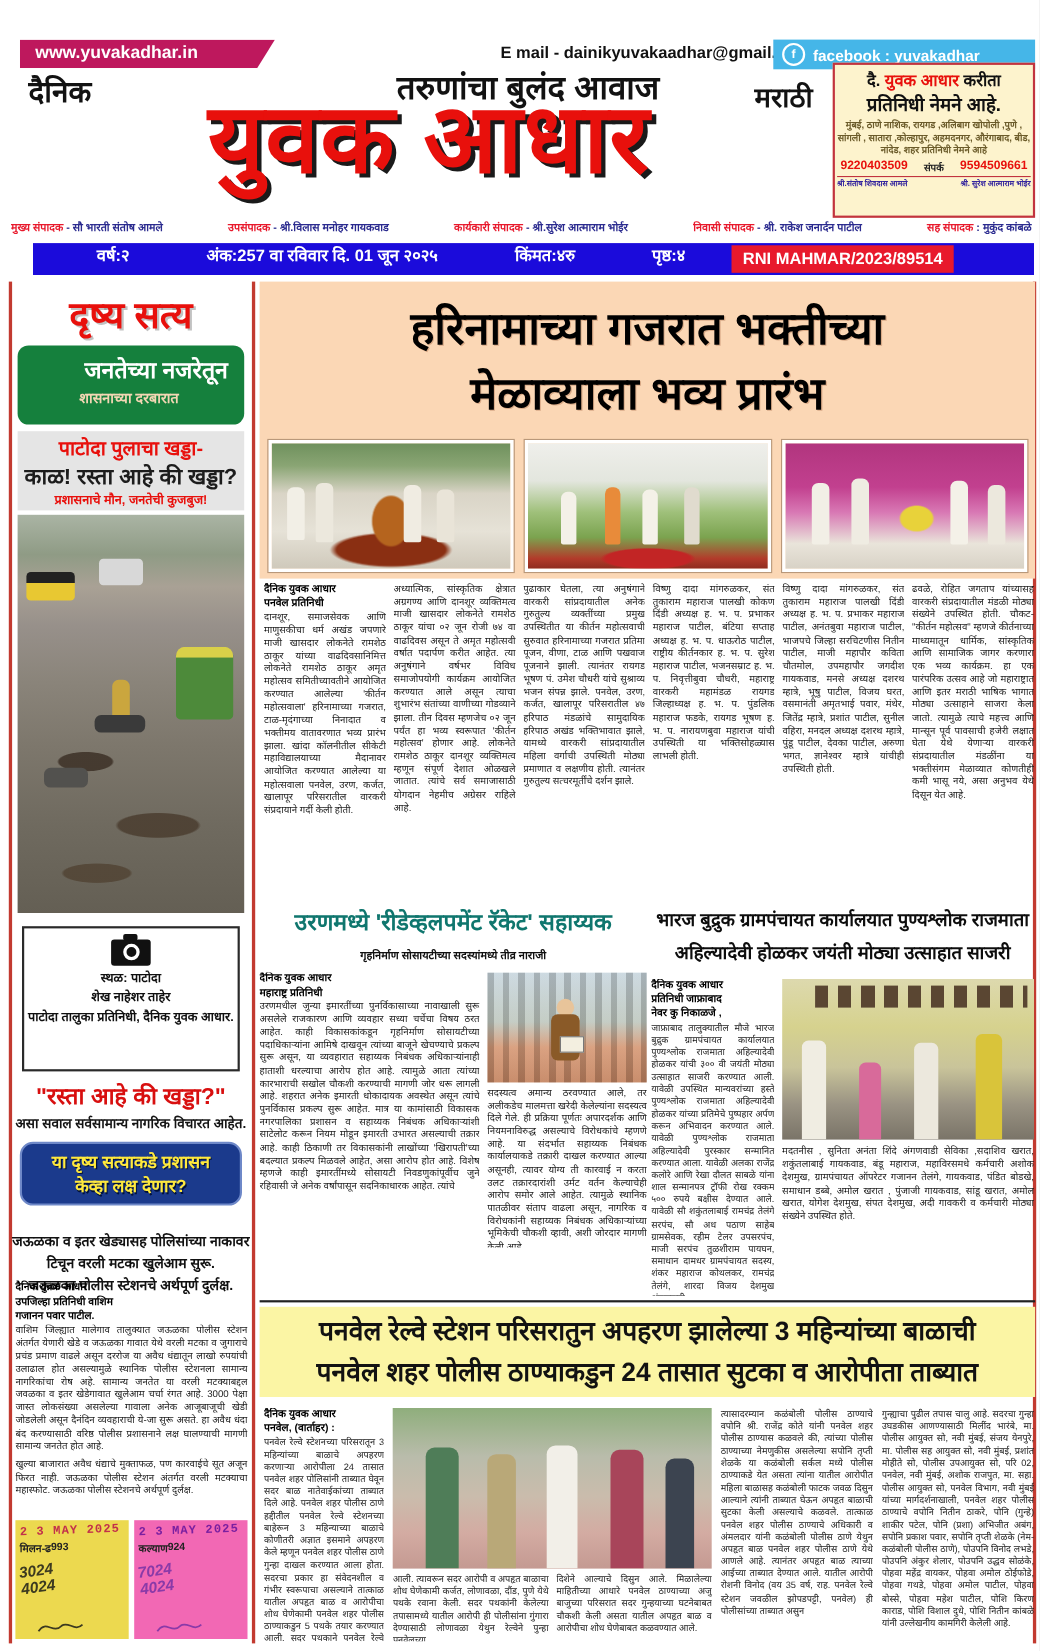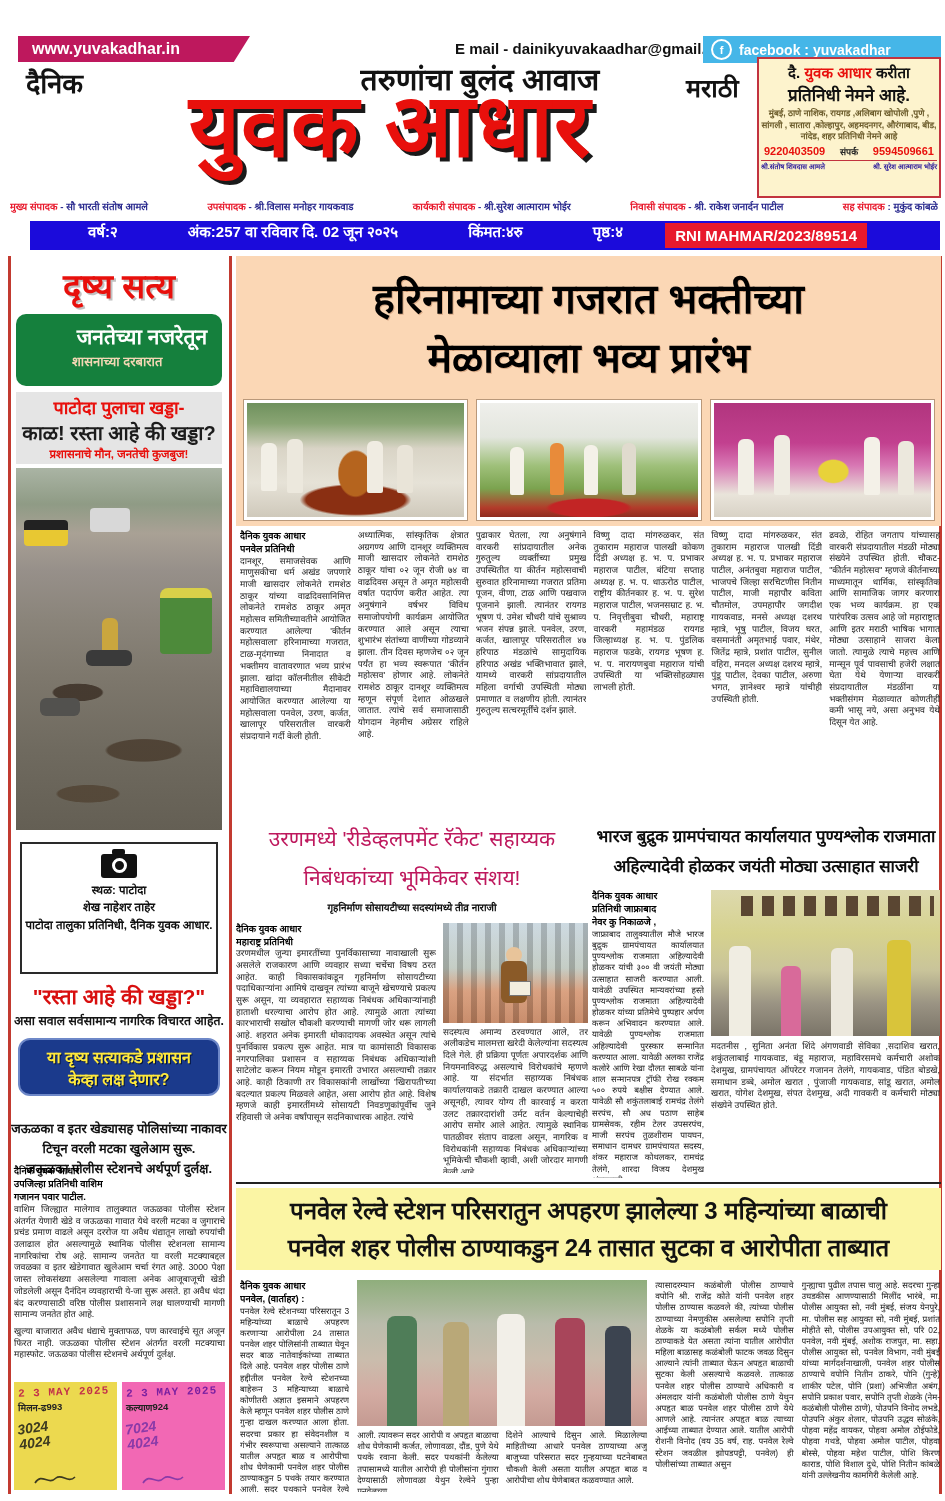--- a/index.html
+++ b/index.html
@@ -90,21 +90,21 @@
        linear-gradient(180deg,#6f915d 0%,#8aa574 18%,#d9d4c6 40%,#e6e2d7 70%,#cfc9bb 100%);}
   .ph2{background:radial-gradient(ellipse 70px 16px at 50% 92%,#c22525 0 55%,transparent 62%),
        linear-gradient(180deg,#efefeb 0%,#e3e6de 30%,#9fc07a 55%,#7ba34f 75%,#b23b2a 92%,#8f2c1f 100%);}
   .ph3{background:radial-gradient(ellipse 26px 20px at 55% 60%,#e8d23a 0 55%,transparent 62%),
        linear-gradient(180deg,#b1357e 0%,#c2408f 35%,#d878b4 55%,#e9e4da 80%,#d8d2c6 100%);}
   .fig{position:absolute;border-radius:6px 6px 2px 2px;}
   .main-cols{left:240px;top:530px;width:700px;height:286px;display:flex;gap:7px;}
   .main-cols .mc{flex:1;overflow:hidden;}
   
   .redev{left:236px;top:820px;width:352px;height:362px;}
-  .redev-h{text-align:center;font-size:21px;font-weight:400;color:#be185d;line-height:1.85;}
+  .redev-h{text-align:center;font-size:21px;font-weight:700;color:#0f766e;line-height:1.85;}
   .redev-sub{text-align:center;font-size:10px;font-weight:bold;color:#101010;margin-top:2px;}
   .redev-body{display:flex;gap:7px;margin-top:9px;height:250px;}
   .redev-c1{width:200px;overflow:hidden;}
   .redev-c2{width:145px;overflow:hidden;}
   .cartoon{width:145px;height:100px;position:relative;overflow:hidden;margin-bottom:4px;background:
     repeating-linear-gradient(90deg,rgba(90,90,90,.35) 0 6px,rgba(200,200,200,.25) 6px 14px),
     linear-gradient(180deg,#cfe0ea 0%,#c4cfc4 45%,#e0956a 68%,#c97a4e 100%);}
   .cart-man-body{position:absolute;left:58px;top:38px;width:26px;height:42px;background:#8a5a28;border-radius:6px;}
   .cart-man-head{position:absolute;left:63px;top:24px;width:16px;height:16px;background:#e8c49a;border-radius:50%;}
   .cart-box{position:absolute;left:66px;top:58px;width:20px;height:13px;background:#f3efe0;border:1px solid #777;}
@@ -167,21 +167,21 @@
   <div class="abs editors">
     <span><span class="lab">मुख्य संपादक</span> <span class="nam">- सौ भारती संतोष आमले</span></span>
     <span><span class="lab">उपसंपादक</span> <span class="nam">- श्री.विलास मनोहर गायकवाड</span></span>
     <span><span class="lab">कार्यकारी संपादक</span> <span class="nam">- श्री.सुरेश आत्माराम भोईर</span></span>
     <span><span class="lab">निवासी संपादक</span> <span class="nam">- श्री. राकेश जनार्दन पाटील</span></span>
     <span><span class="lab">सह संपादक</span> <span class="nam">: मुकुंद कांबळे</span></span>
   </div>
 
   <div class="abs infobar">
     <span>वर्ष:२</span>
-    <span>अंक:257 वा रविवार दि. 02 जून २०२५</span>
+    <span>अंक:257 वा रविवार दि. 01 जून २०२५</span>
     <span>किंमत:४रु</span>
     <span>पृष्ठ:४</span>
     <span class="rni">RNI MAHMAR/2023/89514</span>
   </div>
 
   <div class="abs vrule" style="left:8px;top:256px;height:1238px;"></div>
   <div class="abs vrule" style="left:229px;top:256px;height:1238px;"></div>
   <div class="abs vrule" style="left:939px;top:256px;height:1238px;"></div>
 
   <div class="abs ds-title">दृष्य सत्य</div>
@@ -291,21 +291,20 @@
     </div>
     <div class="mc t9">अध्यात्मिक, सांस्कृतिक क्षेत्रात अग्रगण्य आणि दानशूर व्यक्तिमत्व माजी खासदार लोकनेते रामशेठ ठाकूर यांचा ०२ जून रोजी ७४ वा वाढदिवस असून ते अमृत महोत्सवी वर्षात पदार्पण करीत आहेत. त्या अनुषंगाने वर्षभर विविध समाजोपयोगी कार्यक्रम आयोजित करण्यात आले असून त्याचा शुभारंभ संतांच्या वाणीच्या गोडव्याने झाला. तीन दिवस म्हणजेच ०२ जून पर्यंत हा भव्य स्वरूपात 'कीर्तन महोत्सव' होणार आहे. लोकनेते रामशेठ ठाकूर दानशूर व्यक्तिमत्व म्हणून संपूर्ण देशात ओळखले जातात. त्यांचे सर्व समाजासाठी योगदान नेहमीच अग्रेसर राहिले आहे.</div>
     <div class="mc t9">पुढाकार घेतला, त्या अनुषंगाने वारकरी सांप्रदायातील अनेक गुरुतुल्य व्यक्तींच्या प्रमुख उपस्थितीत या कीर्तन महोत्सवाची सुरुवात हरिनामाच्या गजरात प्रतिमा पूजन, वीणा, टाळ आणि पखवाज पूजनाने झाली. त्यानंतर रायगड भूषण पं. उमेश चौधरी यांचे सुश्राव्य भजन संपन्न झाले. पनवेल, उरण, कर्जत, खालापूर परिसरातील ४७ हरिपाठ मंडळांचे सामुदायिक हरिपाठ अखंड भक्तिभावात झाले, यामध्ये वारकरी सांप्रदायातील महिला वर्गाची उपस्थिती मोठ्या प्रमाणात व लक्षणीय होती. त्यानंतर गुरुतुल्य सत्चरमूर्तींचे दर्शन झाले.</div>
     <div class="mc t9">विष्णु दादा मांगरुळकर, संत तुकाराम महाराज पालखी कोकण दिंडी अध्यक्ष ह. भ. प. प्रभाकर महाराज पाटील, बंटिया सप्ताह अध्यक्ष ह. भ. प. धाऊरोठ पाटील, राष्ट्रीय कीर्तनकार ह. भ. प. सुरेश महाराज पाटील, भजनसम्राट ह. भ. प. निवृत्तीबुवा चौधरी, महाराष्ट्र वारकरी महामंडळ रायगड जिल्हाध्यक्ष ह. भ. प. पुंडलिक महाराज फडके, रायगड भूषण ह. भ. प. नारायणबुवा महाराज यांची उपस्थिती या भक्तिसोहळ्यास लाभली होती.</div>
     <div class="mc t9">विष्णु दादा मांगरुळकर, संत तुकाराम महाराज पालखी दिंडी अध्यक्ष ह. भ. प. प्रभाकर महाराज पाटील, अनंतबुवा महाराज पाटील, भाजपचे जिल्हा सरचिटणीस नितीन पाटील, माजी महापौर कविता चौतमोल, उपमहापौर जगदीश गायकवाड, मनसे अध्यक्ष दशरथ म्हात्रे, भूषु पाटील, विजय घरत, वसमानंती अमृतभाई पवार, मंथेर, जितेंद्र म्हात्रे, प्रशांत पाटील, सुनील वहिरा, मनदल अध्यक्ष दशरथ म्हात्रे, पुंडू पाटील, देवका पाटील, अरुणा भगत, ज्ञानेश्वर म्हात्रे यांचीही उपस्थिती होती.</div>
     <div class="mc t9">ढवळे, रोहित जगताप यांच्यासह वारकरी संप्रदायातील मंडळी मोठ्या संख्येने उपस्थित होती. चौकट- "कीर्तन महोत्सव" म्हणजे कीर्तनाच्या माध्यमातून धार्मिक, सांस्कृतिक आणि सामाजिक जागर करणारा एक भव्य कार्यक्रम. हा एक पारंपरिक उत्सव आहे जो महाराष्ट्रात आणि इतर मराठी भाषिक भागात मोठ्या उत्साहाने साजरा केला जातो. त्यामुळे त्याचे महत्त्व आणि मान्सून पूर्व पावसाची हजेरी लक्षात घेता येथे येणाऱ्या वारकरी संप्रदायातील मंडळींना या भक्तीसंगम मेळाव्यात कोणतीही कमी भासू नये, असा अनुभव येथे दिसून येत आहे.</div>
   </div>
 
   <div class="abs redev">
     <div class="redev-h">उरणमध्ये 'रीडेव्हलपमेंट रॅकेट' सहाय्यक</div>
-    <div class="redev-h">निबंधकांच्या भूमिकेवर संशय!</div>
     <div class="redev-sub">गृहनिर्माण सोसायटीच्या सदस्यांमध्ये तीव्र नाराजी</div>
     <div class="redev-body">
       <div class="redev-c1">
         <div class="byl">दैनिक युवक आधार
 महाराष्ट्र प्रतिनिधी</div>
         <div class="t9">उरणमधील जुन्या इमारतींच्या पुनर्विकासाच्या नावाखाली सुरू असलेले राजकारण आणि व्यवहार सध्या चर्चेचा विषय ठरत आहेत. काही विकासकांकडून गृहनिर्माण सोसायटीच्या पदाधिकाऱ्यांना आमिषे दाखवून त्यांच्या बाजूने खेचण्याचे प्रकल्प सुरू असून, या व्यवहारात सहाय्यक निबंधक अधिकाऱ्यांनाही हाताशी धरल्याचा आरोप होत आहे. त्यामुळे आता त्यांच्या कारभाराची सखोल चौकशी करण्याची मागणी जोर धरू लागली आहे. शहरात अनेक इमारती धोकादायक अवस्थेत असून त्यांचे पुनर्विकास प्रकल्प सुरू आहेत. मात्र या कामांसाठी विकासक नगरपालिका प्रशासन व सहाय्यक निबंधक अधिकाऱ्यांशी साटेलोट करून नियम मोडून इमारती उभारत असल्याची तक्रार आहे. काही ठिकाणी तर विकासकांनी लाखोंच्या 'खिरापती'च्या बदल्यात प्रकल्प मिळवले आहेत, असा आरोप होत आहे. विशेष म्हणजे काही इमारतींमध्ये सोसायटी निवडणुकांपूर्वीच जुने रहिवासी जे अनेक वर्षांपासून सदनिकाधारक आहेत. त्यांचे</div>
       </div>
       <div class="redev-c2">
         <div class="cartoon">
           <div class="cart-man-head"></div>

